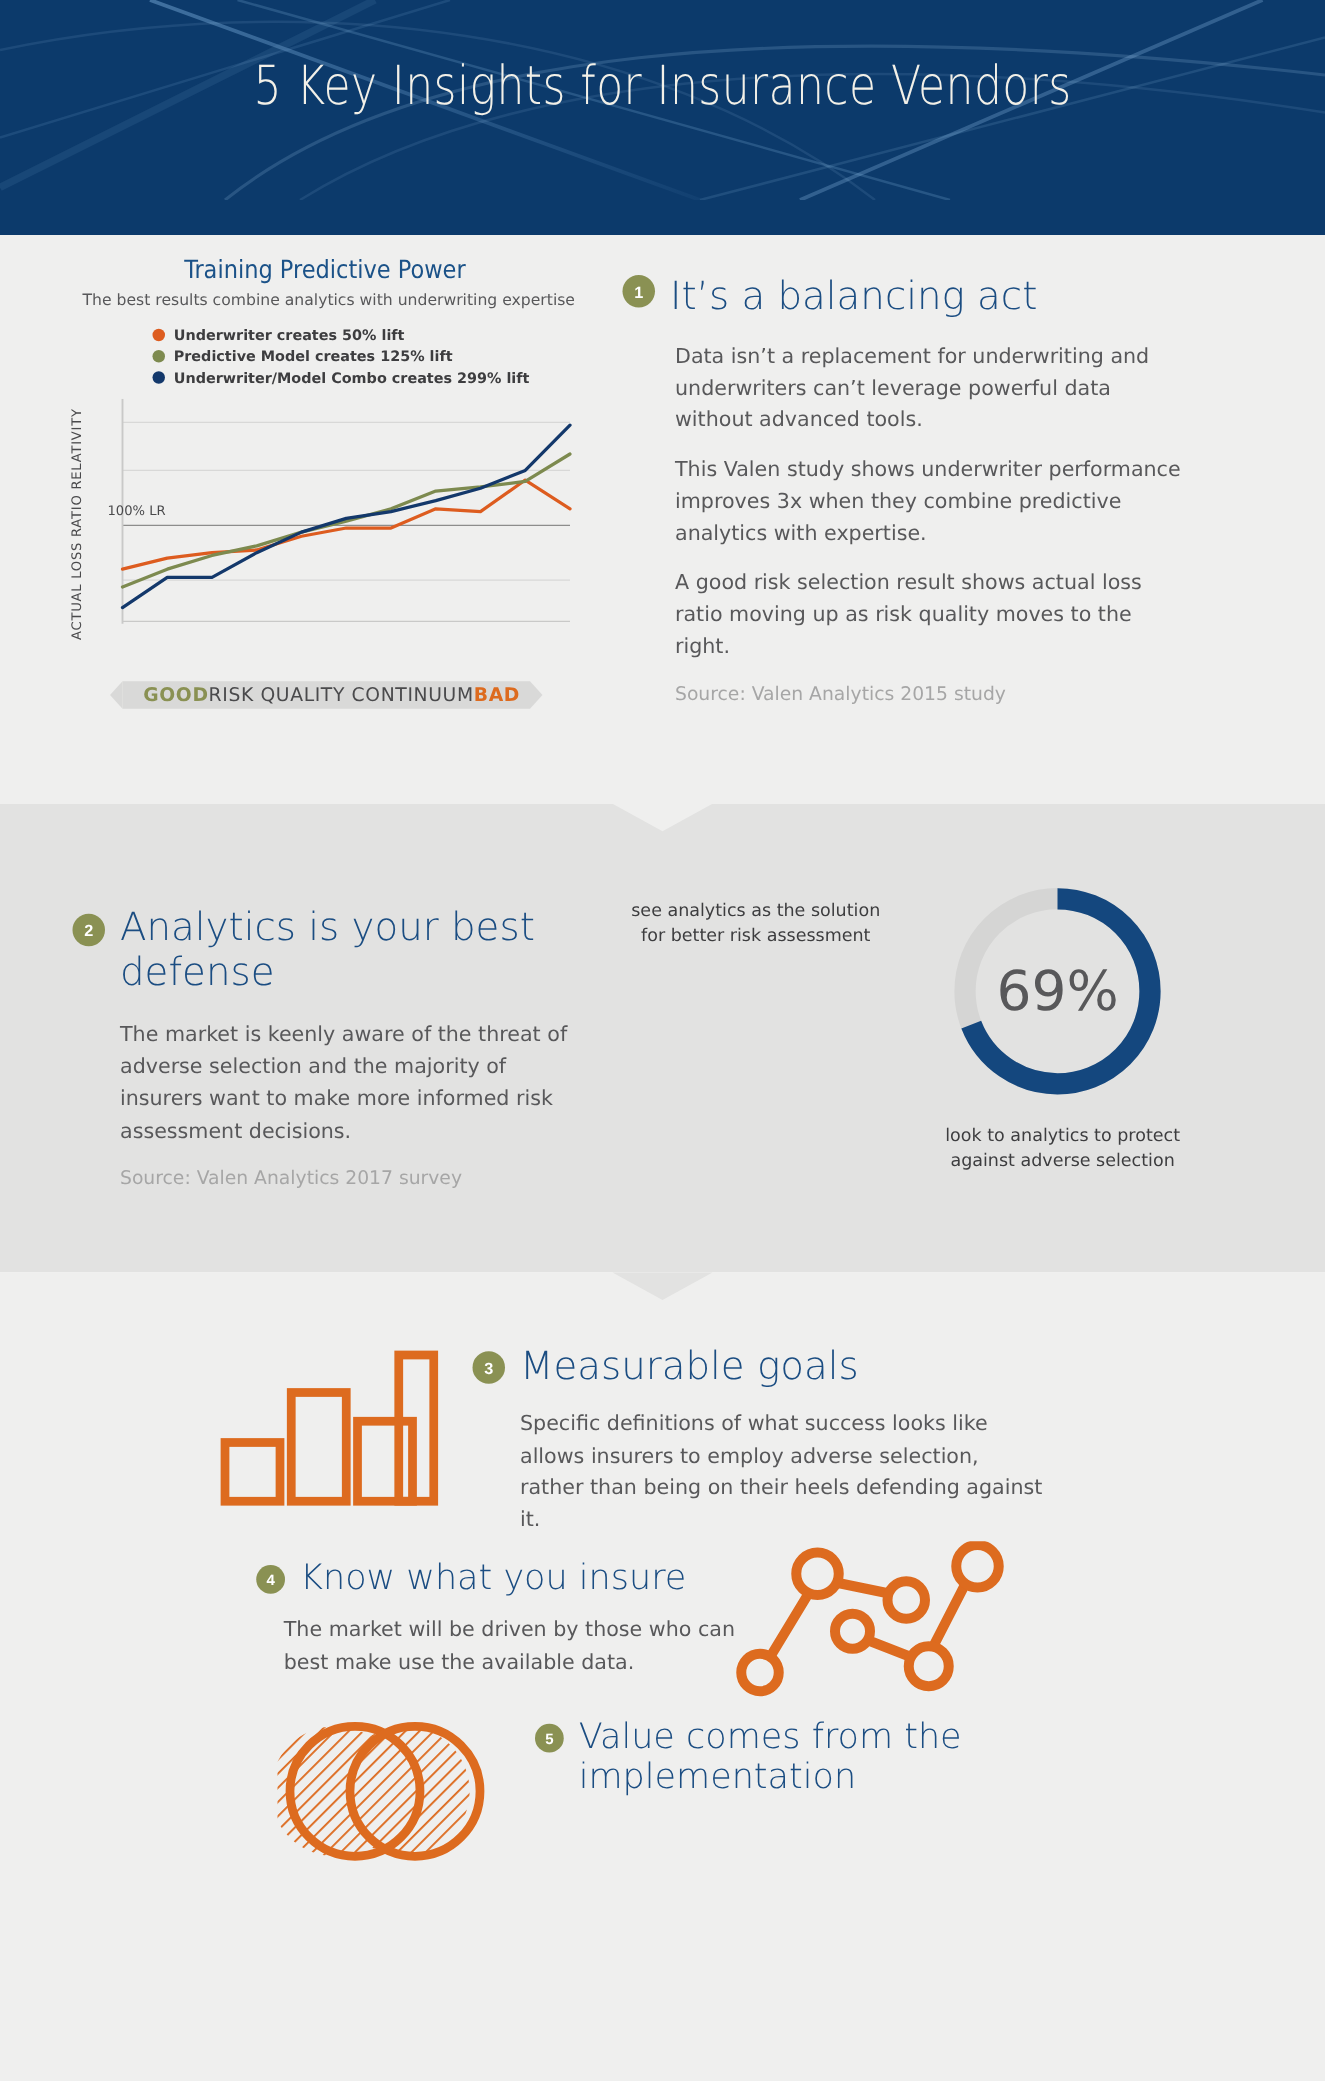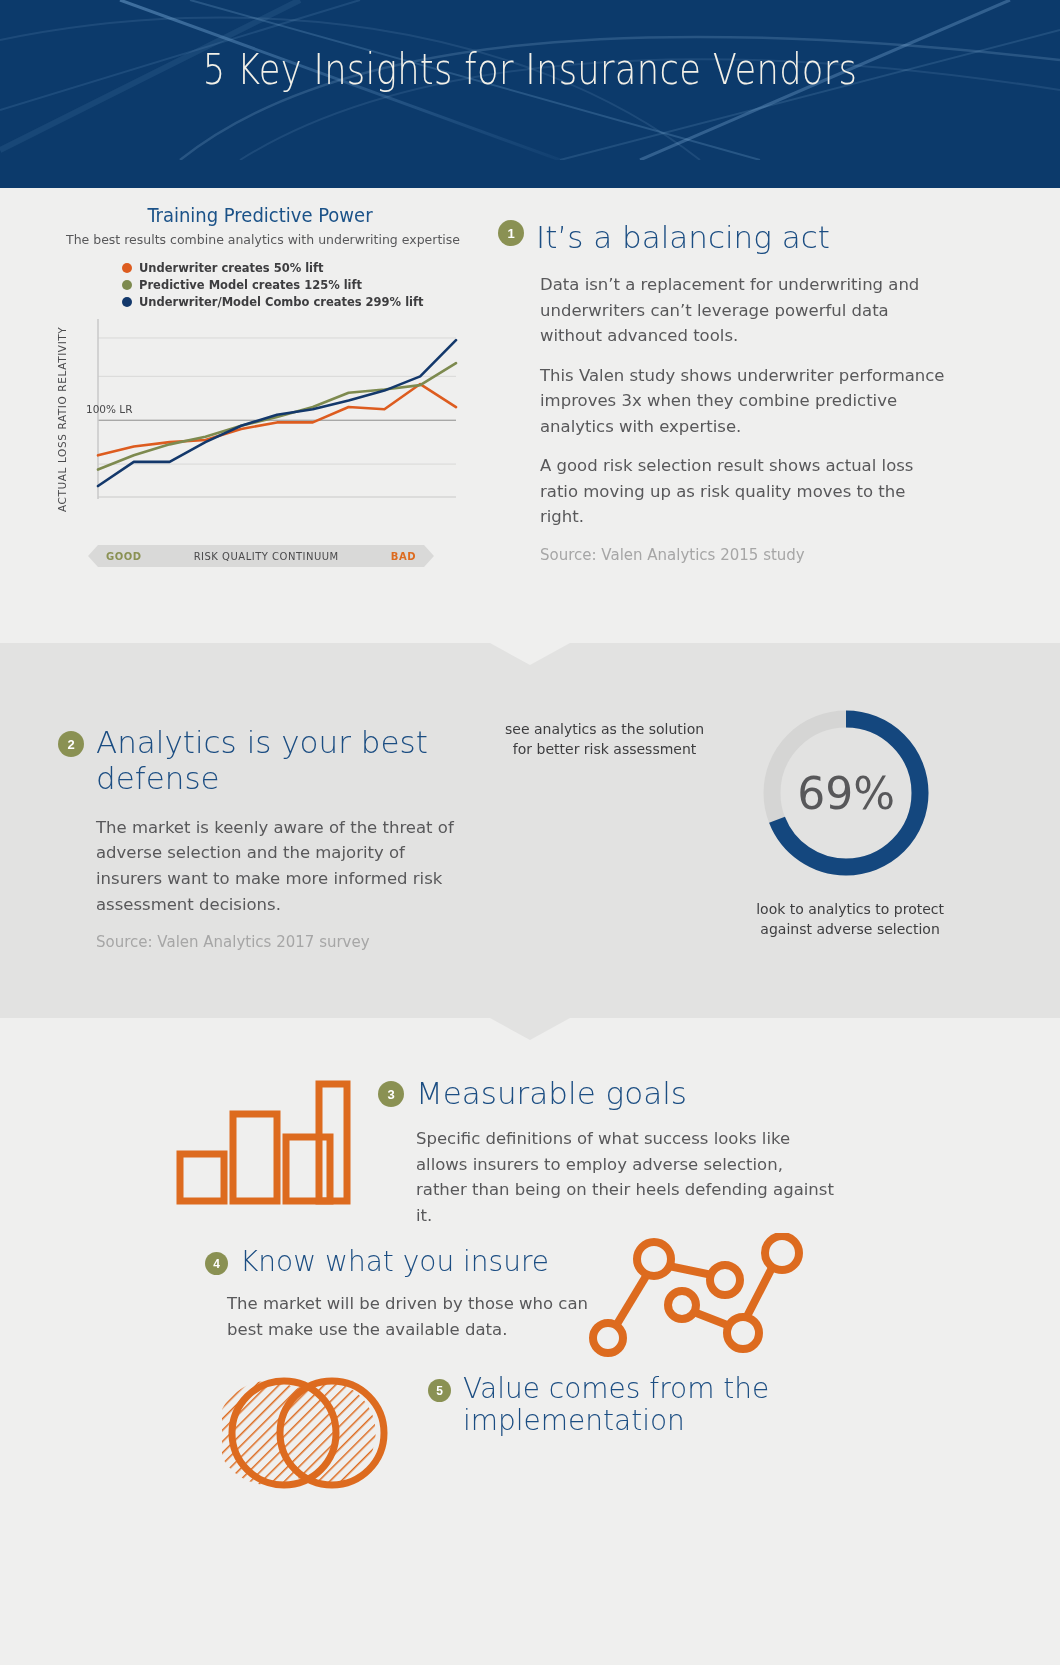--- a/index.html
+++ b/index.html
@@ -130,23 +130,23 @@
   }
   .continuum-cap {
     position: absolute; top: 0; width: 0; height: 0;
     border-top: 11px solid transparent;
     border-bottom: 11px solid transparent;
   }
   .cap-left { left: 0; border-right: 10px solid #d9d9d8; }
   .cap-right { right: 0; border-left: 10px solid #d9d9d8; }
   .cont-txt {
     position: relative; z-index: 2; width: 100%;
-    display: flex; justify-content: space-between; align-items: center;
+    display: flex; justify-content: flex-end; align-items: center;
     padding: 0 18px;
-    font-size: 10px; letter-spacing: 0.5px;
+    font-size: 15px; letter-spacing: 0.5px;
     font-family: "DejaVu Sans", sans-serif;
   }
 
   
   .donut { position: relative; width: 180px; height: 180px; }
   .donut svg { display: block; }
   .donut-val {
     position: absolute; inset: 0;
     display: flex; align-items: center; justify-content: center;
     font-size: 44px; color: #58585a; font-weight: 400;

